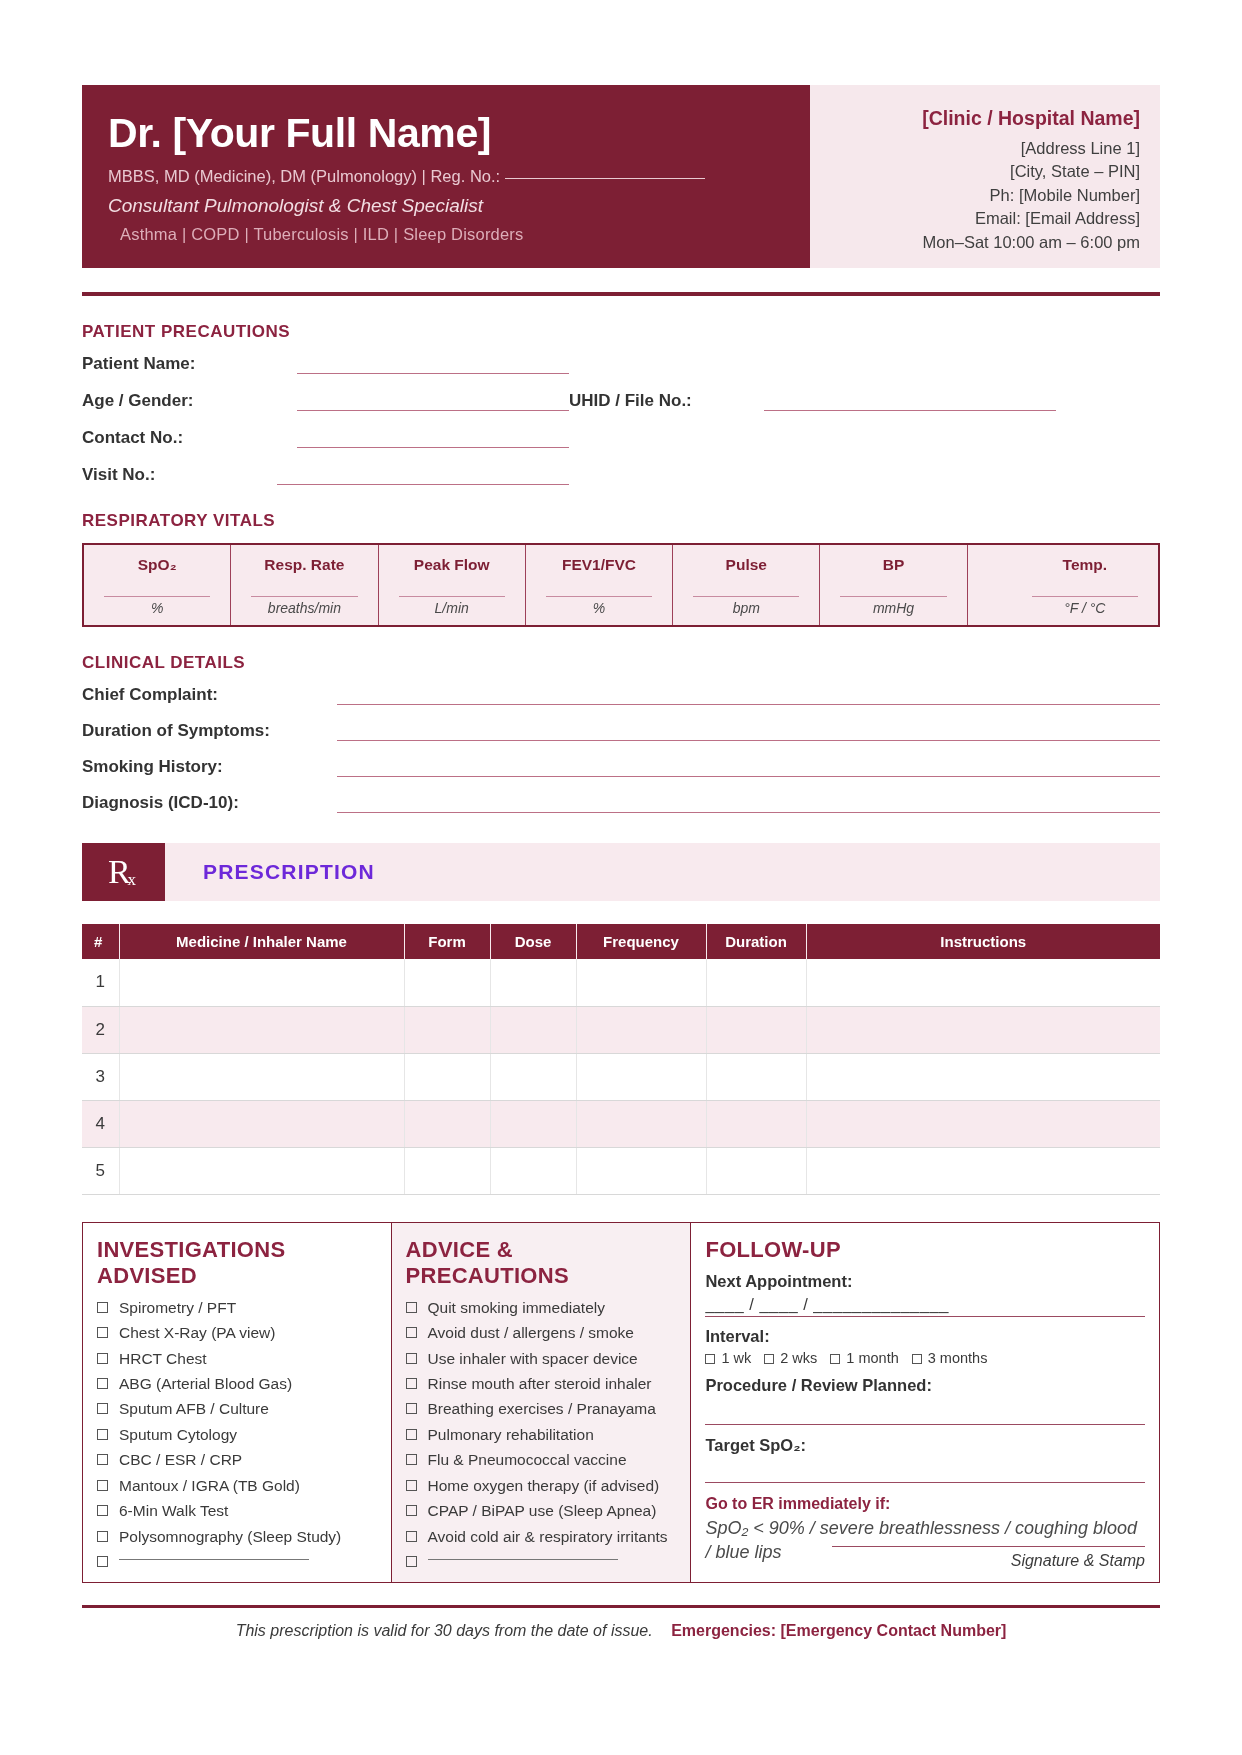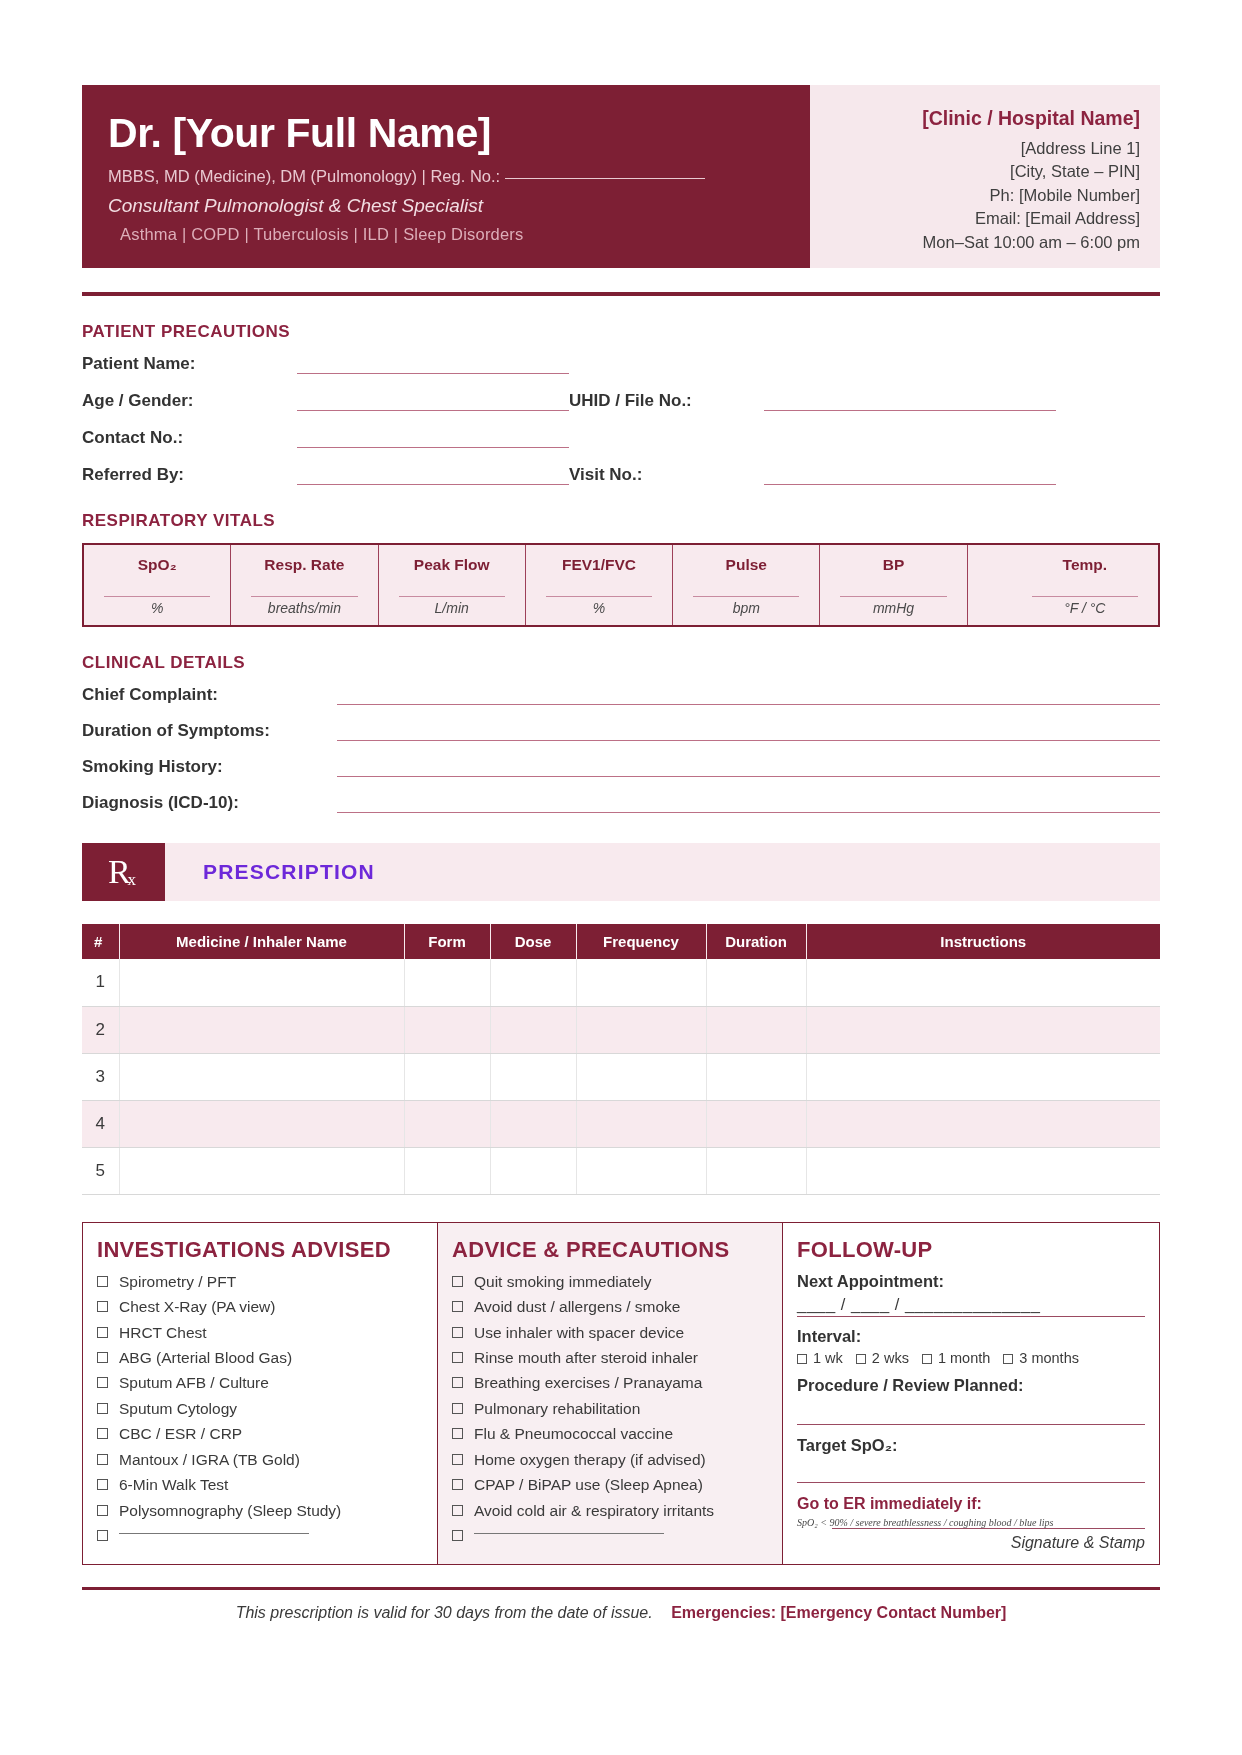--- a/index.html
+++ b/index.html
@@ -315,24 +315,23 @@
     margin-bottom: 12px;
   }
   .fu-warn-title {
     color: #8c2340;
     font-size: 16px;
     font-weight: bold;
     margin-bottom: 3px;
   }
   .fu-warn-text {
     color: #4a4a4a;
-    font-size: 10px;
+    font-size: 18px;
     font-style: italic;
     line-height: 1.36;
-    font-family: Liberation Serif, serif;
   }
   .fu-sign {
     position: absolute;
     right: 14px;
     bottom: 12px;
     width: 313px;
     text-align: right;
   }
   .fu-sign-line {
     border-bottom: 1.3px solid #9b4a61;
@@ -415,24 +414,20 @@
     </div>
 
     <div class="pinfo-row">
       <div class="pinfo-cell half">
         <span class="pinfo-label pi-lbl-w">Contact No.:</span>
         <span class="pinfo-line"></span>
       </div>
     </div>
 
     <div class="pinfo-row">
-      <div class="pinfo-cell half">
-        <span class="pinfo-label pi-lbl-w">Referred By:</span>
-        <span class="pinfo-line"></span>
-      </div>
       <div class="pinfo-cell half">
         <span class="pinfo-label pi-lbl-w2">Visit No.:</span>
         <span class="pinfo-line"></span>
       </div>
     </div>
 
     <div class="section-title">RESPIRATORY VITALS</div>
     <div class="vitals">
       <div class="vital-cell">
         <div class="vital-head">SpO₂</div>

